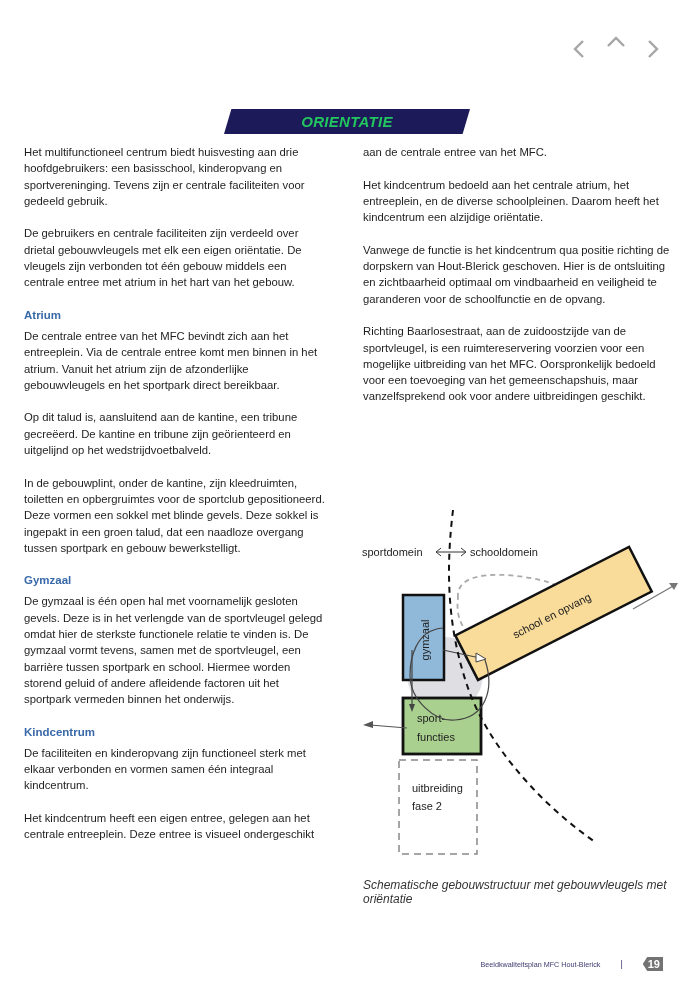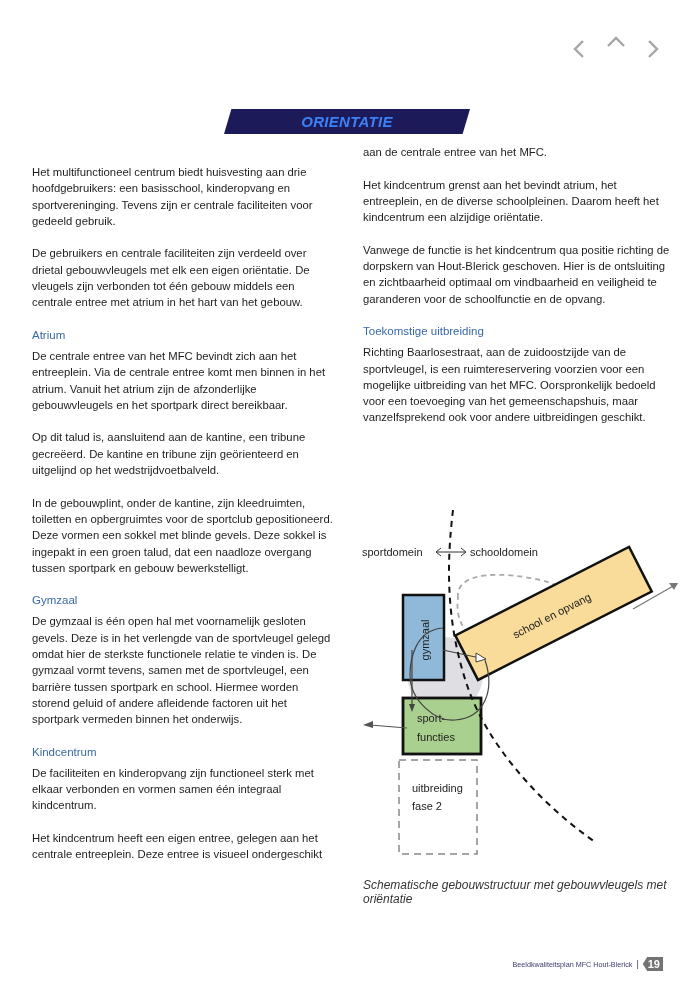--- a/index.html
+++ b/index.html
@@ -10,40 +10,40 @@
   .nav-btn { width: 16px; height: 22px; position: relative; cursor: pointer; }
   .nav-btn svg { width: 100%; height: 100%; }
 
   .banner {
     position: absolute; left: 224px; top: 109px; width: 246px; height: 25px;
     background: #1d1a5a;
     clip-path: polygon(3% 0, 100% 0, 97% 100%, 0 100%);
     display: flex; align-items: center; justify-content: center;
   }
   .banner span {
-    color: #3b82f6; font-weight: bold; font-style: italic; font-size: 15px; letter-spacing: 0.3px;
+    color: #22c55e; font-weight: bold; font-style: italic; font-size: 15px; letter-spacing: 0.3px;
   }
 
   .col { position: absolute; top: 144px; width: 305px; font-size: 11.3px; line-height: 16.3px; }
-  .col-left { left: 32px; margin-top: 20px; }
+  .col-left { left: 24px; }
   .col-right { left: 363px; width: 312px; }
   .col p { margin-bottom: 16.3px; }
   .col h3 {
-    color: #3869a8; font-size: 11.5px; font-weight: normal; margin-bottom: 5px; line-height: 16px;
+    color: #3869a8; font-size: 11.5px; font-weight: bold; margin-bottom: 5px; line-height: 16px;
   }
 
   .diagram { position: absolute; left: 355px; top: 500px; width: 340px; height: 370px; }
   .diagram svg { width: 100%; height: 100%; }
 
   .caption {
     position: absolute; left: 363px; top: 878px; font-size: 12px; font-style: italic; color: #333;
   }
 
   .footer {
-    position: absolute; right: 34px; top: 957px; display: flex; align-items: center; gap: 4px;
+    position: absolute; right: 34px; top: 957px; display: flex; align-items: center; gap: 20px;
     font-size: 7.2px; color: #3c3a6e;
   }
   .footer .sep { color: #3c3a6e; font-size: 9px; }
   .page-num {
     background: #737373; color: #fff; font-weight: bold; font-size: 11px;
     padding: 1px 3px 1px 5px; clip-path: polygon(22% 0, 100% 0, 100% 100%, 22% 100%, 0 50%);
   }
 </style>
 </head>
 <body>
@@ -79,23 +79,22 @@
   <p>In de gebouwplint, onder de kantine, zijn kleedruimten, toiletten en opbergruimtes voor de sportclub gepositioneerd. Deze vormen een sokkel met blinde gevels. Deze sokkel is ingepakt in een groen talud, dat een naadloze overgang tussen sportpark en gebouw bewerkstelligt.</p>
   <h3>Gymzaal</h3>
   <p>De gymzaal is één open hal met voornamelijk gesloten gevels. Deze is in het verlengde van de sportvleugel gelegd omdat hier de sterkste functionele relatie te vinden is. De gymzaal vormt tevens, samen met de sportvleugel, een barrière tussen sportpark en school. Hiermee worden storend geluid of andere afleidende factoren uit het sportpark vermeden binnen het onderwijs.</p>
   <h3>Kindcentrum</h3>
   <p>De faciliteiten en kinderopvang zijn functioneel sterk met elkaar verbonden en vormen samen één integraal kindcentrum.</p>
   <p>Het kindcentrum heeft een eigen entree, gelegen aan het centrale entreeplein. Deze entree is visueel ondergeschikt</p>
 </div>
 
 <div class="col col-right">
   <p>aan de centrale entree van het MFC.</p>
-  <p>Het kindcentrum grenst aan het bevindt atrium, het entreeplein, en de diverse schoolpleinen. Daarom heeft het kindcentrum een alzijdige oriëntatie.</p>
+  <p>Het kindcentrum bedoeld aan het centrale atrium, het entreeplein, en de diverse schoolpleinen. Daarom heeft het kindcentrum een alzijdige oriëntatie.</p>
   <p>Vanwege de functie is het kindcentrum qua positie richting de dorpskern van Hout-Blerick geschoven. Hier is de ontsluiting en zichtbaarheid optimaal om vindbaarheid en veiligheid te garanderen voor de schoolfunctie en de opvang.</p>
-  <h3>Toekomstige uitbreiding</h3>
   <p>Richting Baarlosestraat, aan de zuidoostzijde van de sportvleugel, is een ruimtereservering voorzien voor een mogelijke uitbreiding van het MFC. Oorspronkelijk bedoeld voor een toevoeging van het gemeenschapshuis, maar vanzelfsprekend ook voor andere uitbreidingen geschikt.</p>
 </div>
 
 <div class="diagram">
   <svg viewBox="0 0 340 370" font-family="Liberation Sans, sans-serif">
 
     <path d="M103 98 C 100 70, 150 72, 185 80 C 210 85, 218 100, 214 110 C 205 125, 175 135, 140 140 C 110 142, 100 120, 103 98 Z" fill="none" stroke="#aaaaaa" stroke-width="1.8" stroke-dasharray="5,4"></path>
 
     <circle cx="90" cy="175" r="38" fill="#dcdbe0" opacity="0.9"></circle>
 

